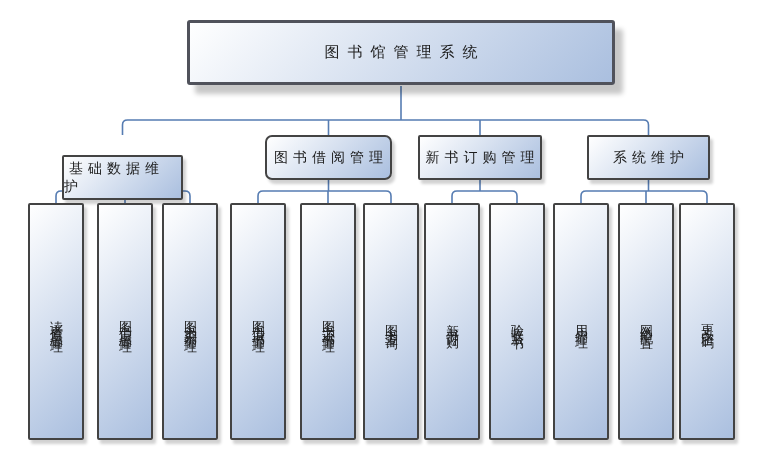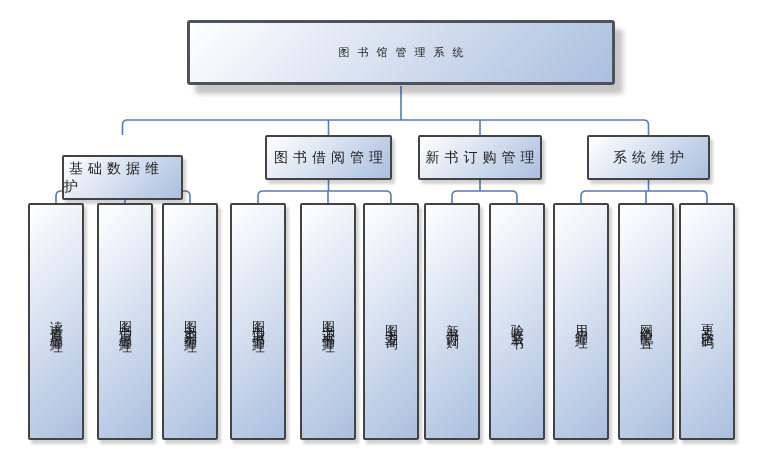--- a/index.html
+++ b/index.html
@@ -37,21 +37,21 @@
     border:2px solid var(--border);
     border-radius:2px;
     display:flex;align-items:center;justify-content:center;
     color:var(--text);
     box-shadow:3px 4px 3px rgba(0,0,0,0.18);
   }
   .node-root{
     left:187px;top:20px;width:428px;height:65px;
     border:3px solid var(--root-border);
     border-radius:3px;
-    font-size:11px;
+    font-size:15px;
     letter-spacing:8px;
     text-indent:8px;
     box-shadow:8px 9px 5px rgba(0,0,0,0.22);
   }
   .node-branch{
     top:135px;height:45px;
     font-size:14px;
     letter-spacing:5px;
     text-indent:5px;
   }
@@ -59,21 +59,21 @@
     top:203px;height:237px;width:56px;
     font-size:13px;
   }
   .node-leaf .vtext{
     writing-mode:vertical-rl;
     text-orientation:upright;
     letter-spacing:4px;
   }
   
   .b0{left:62px;width:121px;margin-top:20px;}
-  .b1{left:265px;width:127px;}
+  .b1{left:265px;width:127px;border-radius:7px;}
   .b2{left:418px;width:124px;}
   .b3{left:587px;width:123px;}
   
   .l0{left:28px;}  .l1{left:97px;}  .l2{left:162px;}
   .l3{left:230px;} .l4{left:300px;} .l5{left:363px;}
   .l6{left:424px;} .l7{left:489px;}
   .l8{left:553px;} .l9{left:618px;} .l10{left:679px;}
 </style>
 </head>
 <body>

